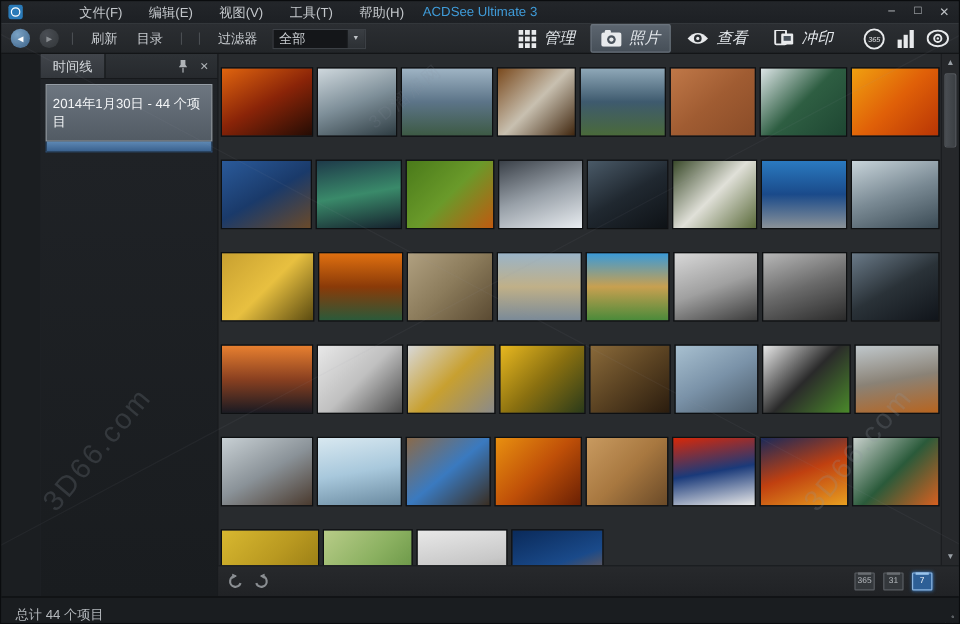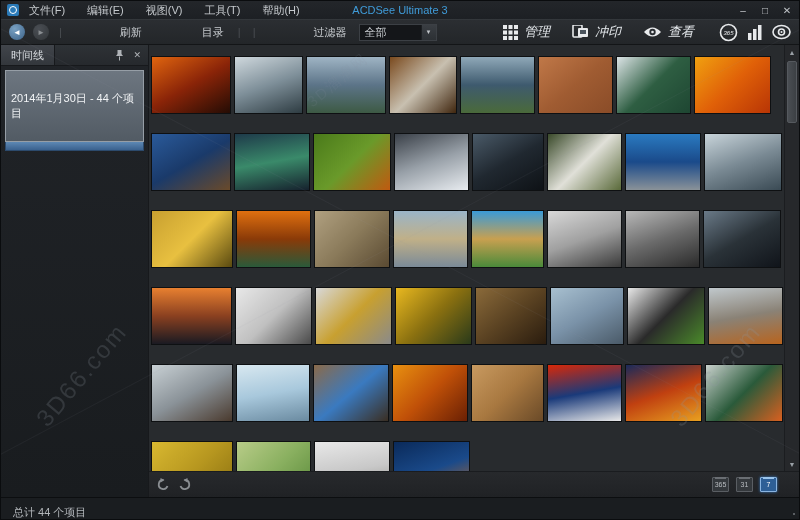--- a/index.html
+++ b/index.html
@@ -5,21 +5,21 @@
   * { margin:0; padding:0; box-sizing:border-box; }
   html,body { width:800px; height:520px; overflow:hidden; }
   body {
     font-family:"Liberation Sans", sans-serif;
     background:#1b1e21; color:#c8ccd0; font-size:11px;
     border:1px solid #0a0c0e; position:relative;
   }
   
   .titlebar {
     height:18px; background:linear-gradient(#23262a,#1d2024);
-    display:flex; align-items:center; padding:0 6px; position:relative;
+    display:flex; align-items:center; padding:0 6px; position:relative;gap:37px;
   }
   .app-icon {
     width:12px; height:12px; background:#2a7ab8; border-radius:2px;
     display:inline-flex; align-items:center; justify-content:center; margin-right:10px;
   }
   .app-icon::after { content:""; width:6px; height:6px; border:1.5px solid #fff; border-radius:50%; }
   .menus { display:flex; gap:22px; }
   .menu-item { color:#c4c8cc; cursor:default; }
   .win-title {
     position:absolute; left:0; right:0; text-align:center;
@@ -31,58 +31,58 @@
   .toolbar {
     height:26px; background:linear-gradient(#2b2e32,#232629);
     border-top:1px solid #33373b; border-bottom:1px solid #131517;
     display:flex; align-items:center; padding:0 8px; gap:8px;
   }
   .nav-btn { width:16px; height:16px; border-radius:50%; display:inline-flex;
     align-items:center; justify-content:center; font-size:8px; }
   .nav-back { background:radial-gradient(circle at 35% 30%, #7aa2c4, #3c6288); color:#fff; }
   .nav-fwd  { background:radial-gradient(circle at 35% 30%, #4a4e54, #323639); color:#8a8e92; }
   .tb-sep { color:#4a4e52; padding:0 2px; }
-  .tb-btn { color:#c8ccd0; font-size:11px; padding:2px 4px; border-radius:2px; cursor:default;margin-left:44px; }
+  .tb-btn { color:#c8ccd0; font-size:11px; padding:2px 4px; border-radius:2px; cursor:default; }
   .dropdown {
     width:78px; height:17px; background:#141619; border:1px solid #3c4045;
     display:flex; align-items:center; font-size:11px; color:#c8ccd0;
   }
   .dropdown .dd-val { flex:1; padding-left:5px; }
   .dropdown .dd-arrow {
     width:15px; height:100%; background:linear-gradient(#3a3e43,#2c3034);
     border-left:1px solid #1c1f22; display:flex; align-items:center; justify-content:center;
     font-size:6px; color:#c0c4c8;
   }
   .modes { margin-left:auto; display:flex; align-items:center; gap:4px;font-style:italic; }
   .mode-btn {
     display:flex; align-items:center; gap:6px; padding:3px 9px; border-radius:2px;
     color:#e4e8ec; font-size:13px; cursor:default;
   }
   .mode-btn.active { background:linear-gradient(#5d6670,#454e57); box-shadow:0 0 0 1px #6a737c inset; }
   .mode-extra { display:flex; align-items:center; gap:9px; margin-left:6px; padding-left:6px; }
   
-  .content { height:452px; display:flex; background:#282b2e; }
+  .content { height:452px; display:flex; background:#282b2e;margin-left:33px; }
   .sidebar {
     width:148px; background:#212429; border-right:1px solid #17191c;
     display:flex; flex-direction:column;
   }
   .pane-tabbar {
     height:21px; background:linear-gradient(#2e3236,#26292d);
     border-bottom:1px solid #17191c; display:flex; align-items:stretch;
   }
   .pane-tab {
     background:linear-gradient(#41454b,#33373c); color:#d4d8dc;
     padding:3px 10px; font-size:11px; border-right:1px solid #17191c;
   }
   .pane-tools { margin-left:auto; display:flex; align-items:center; gap:9px; padding-right:7px; }
   .pane-tools .t-icon { color:#b0b4b8; font-size:9px; cursor:default; }
   .timeline-body { flex:1; background:linear-gradient(#202327,#191c1f); padding:4px; }
   .timeline-item {
     background:linear-gradient(#6d7680,#525b64); border:1px solid #969ea6;
-    color:#f2f4f6; font-size:11px; padding:20px 5px; cursor:default;
+    color:#f2f4f6; font-size:11px; padding:8px 5px; cursor:default;
   }
   .timeline-bar { height:9px; background:linear-gradient(#5d88b4,#3a618e); border:1px solid #2c4a6c; border-top:none; }
   
   .main-pane { flex:1; position:relative; }
   .photo-scroll { position:absolute; top:0; left:0; right:0; height:426px; overflow:hidden; padding:11px 16px 0 2px; }
   .photo-row { display:flex; gap:3px; height:58px; margin-bottom:19px; }
   .thumb { height:100%; border:1px solid #0e1012; cursor:pointer; }
   .scrollbar {
     position:absolute; top:0; right:0; width:15px; height:426px;
     background:#26282b; border-left:1px solid #1b1d20;
@@ -174,39 +174,50 @@
               <rect x="5.5" y="5.5" width="4" height="4"></rect>
               <rect x="11" y="5.5" width="4" height="4"></rect>
           <rect x="0" y="11" width="4" height="4"></rect>
               <rect x="5.5" y="11" width="4" height="4"></rect>
               <rect x="11" y="11" width="4" height="4"></rect>
         </g>
           </svg>
       </span>
       <span>管理</span>
     </div>
+    <div class="mode-btn active">
+      <span>
+        <svg width="17" height="14" viewBox="0 0 17 14">
+          <rect x="3" y="0" width="5" height="3" rx="1" fill="#e8eaec"></rect>
+          <rect x="0" y="2" width="17" height="12" rx="2" fill="#e8eaec"></rect>
+          <circle cx="8.5" cy="8" r="3.6" fill="#4a535c"></circle>
+          <circle cx="8.5" cy="8" r="1.8" fill="#e8eaec"></circle>
+        </svg>
+      </span>
+      <span>照片</span>
+    </div>
+    <div class="mode-btn">
+      <span>
+        <svg width="19" height="12" viewBox="0 0 19 12">
+          <path d="M1 6 Q9.5 -3 18 6 Q9.5 15 1 6 Z" fill="#e8eaec"></path>
+          <circle cx="9.5" cy="6" r="3.2" fill="#2a2e32"></circle>
+          <circle cx="9.5" cy="6" r="1.3" fill="#e8eaec"></circle>
+        </svg>
+      </span>
+      <span>查看</span>
+    </div>
     <div class="mode-btn">
       <span>
         <svg width="17" height="14" viewBox="0 0 17 14">
           <rect x="1" y="0" width="9" height="12" rx="1" fill="none" stroke="#e8eaec" stroke-width="1.6"></rect>
           <rect x="6" y="3" width="10" height="9" rx="1" fill="#e8eaec"></rect>
           <rect x="8" y="5" width="6" height="4" fill="#4a535c"></rect>
         </svg>
       </span>
       <span>冲印</span>
-    </div>
-    <div class="mode-btn">
-      <span>
-        <svg width="19" height="12" viewBox="0 0 19 12">
-          <path d="M1 6 Q9.5 -3 18 6 Q9.5 15 1 6 Z" fill="#e8eaec"></path>
-          <circle cx="9.5" cy="6" r="3.2" fill="#2a2e32"></circle>
-          <circle cx="9.5" cy="6" r="1.3" fill="#e8eaec"></circle>
-        </svg>
-      </span>
-      <span>查看</span>
     </div>
     <div class="mode-extra">
       <span>
         <svg width="19" height="19" viewBox="0 0 19 19">
           <circle cx="9.5" cy="9.5" r="8" fill="none" stroke="#e8eaec" stroke-width="1.6"></circle>
           <text x="9.5" y="12" font-size="6" fill="#e8eaec" text-anchor="middle" font-family="Liberation Sans, sans-serif">365</text>
         </svg>
       </span>
       <span>
         <svg width="16" height="15" viewBox="0 0 16 15">

